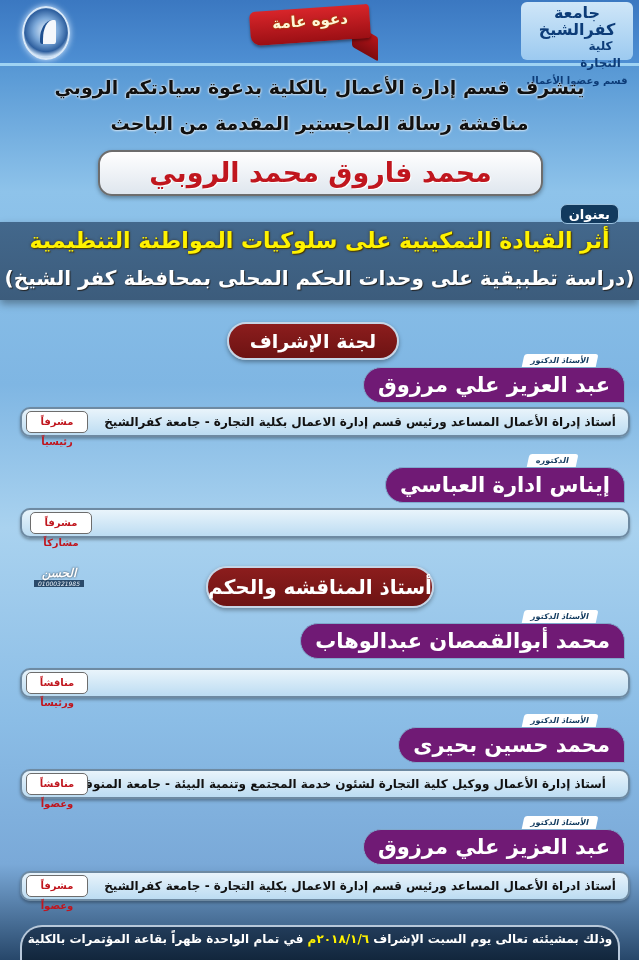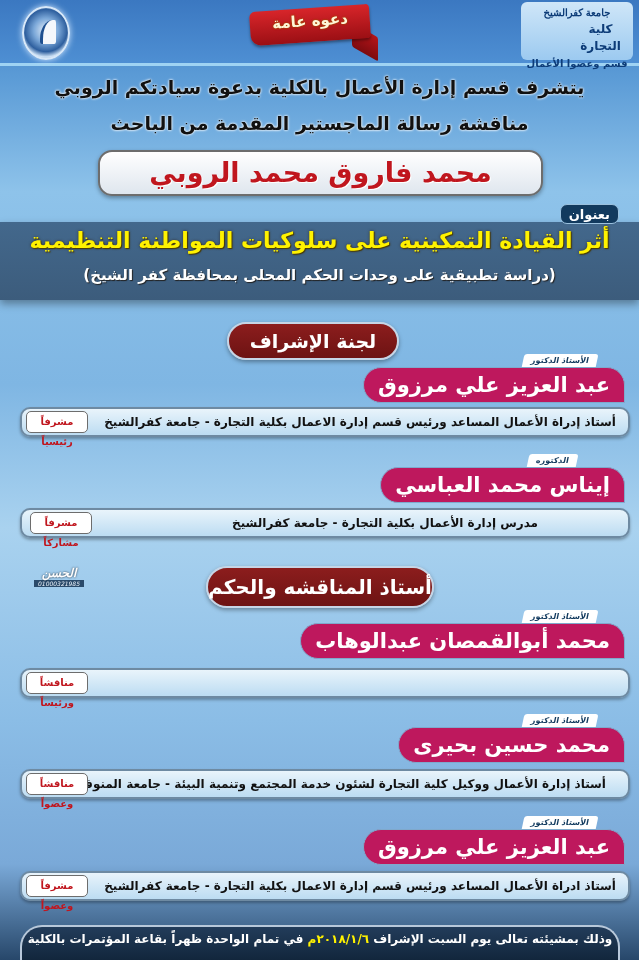--- a/index.html
+++ b/index.html
@@ -31,21 +31,21 @@
     border-left: 3px solid #1e4f8f;
   }
   .uni-box {
     right: 6px; top: 2px; width: 112px; height: 58px;
     background: linear-gradient(180deg, #cfe6f8, #9ccaf0);
     border-radius: 6px;
     text-align: center; color: #0d3c78; font-weight: bold;
     padding-top: 2px;
   }
   .uni-box div { line-height: 17px; }
-  .uni-l1 { font-size: 10px; font-family: Liberation Serif, serif; }
+  .uni-l1 { font-size: 16px; }
   .uni-l2 { font-size: 12px; padding-left: 47px; }
   .uni-l3 { font-size: 10px; }
 
   .ribbon {
     left: 250px; top: 8px; width: 120px; height: 34px;
     background: linear-gradient(180deg, #d8252a, #9b0f14);
     border-radius: 6px 4px 4px 10px;
     transform: rotate(-4deg);
     box-shadow: 0 2px 3px rgba(0,0,0,0.4);
   }
@@ -93,21 +93,21 @@
     background: #123a5e; color: #fff; font-size: 13px; font-weight: bold;
     border-radius: 7px; border: 1px solid #9bc1de; line-height: 19px;
   }
   .thesis-title {
     left: 0; top: 228px; width: 639px; text-align: center;
     font-size: 22px; font-weight: bold; color: #fff200;
     text-shadow: 1px 1px 1px #4a3a00, 0 0 3px #333;
   }
   .thesis-sub {
     left: 0; top: 266px; width: 639px; text-align: center;
-    font-size: 15px; font-weight: bold; color: #fff;
+    font-size: 20px; font-weight: bold; color: #fff;
     text-shadow: 1px 1px 1px #222;
   }
 
   
   .section-pill {
     background: linear-gradient(180deg, #8c1d1d, #6d1313);
     color: #fff; font-weight: bold; text-align: center;
     border-radius: 22px;
     border: 2px solid #c6d5e6;
     box-shadow: 0 2px 4px rgba(0,0,0,0.35);
@@ -123,21 +123,21 @@
 
   
   .member-title-tab {
     height: 14px; padding: 0 8px;
     background: #fff; color: #123a5e; font-size: 8px; font-weight: bold;
     line-height: 14px; border-radius: 3px 3px 0 0;
     transform: skewX(-12deg);
   }
   .member-name {
     height: 36px; padding: 0 14px;
-    background: #be185d; color: #fff; font-size: 21px; font-weight: bold;
+    background: #701a75; color: #fff; font-size: 21px; font-weight: bold;
     line-height: 34px; border-radius: 18px 18px 0 18px;
     border: 1px solid #7fa9cc;
     white-space: nowrap;
   }
   .member-bar {
     left: 20px; width: 610px; height: 30px;
     background: linear-gradient(180deg, #e9f4fb, #bcdcf2);
     border: 2px solid #6e8aa2;
     border-radius: 10px;
     box-shadow: 0 2px 3px rgba(0,0,0,0.3);
@@ -199,23 +199,22 @@
 </div>
 <div class="abs member-name" style="right:14px; top:367px;">عبد العزيز علي مرزوق</div>
 <div class="abs member-bar" style="top:407px;">
   <div class="abs member-desc">أستاذ إدراة الأعمال المساعد ورئيس قسم إدارة الاعمال بكلية التجارة - جامعة كفرالشيخ</div>
   <div class="abs role-badge">مشرفاً رئيسياً</div>
 </div>
 
 <div class="abs" style="right:14px; top:454px;">
   <div class="member-title-tab" style="position:absolute; right:48px; top:0; white-space:nowrap;">الدكتوره</div>
 </div>
-<div class="abs member-name" style="right:14px; top:467px;">إيناس محمد العباسي</div>
+<div class="abs member-name" style="right:14px; top:467px;">إيناس ادارة العباسي</div>
 <div class="abs member-bar" style="top:508px;">
-  <div class="abs member-desc" style="right:90px;">مدرس إدارة الأعمال بكلية التجارة - جامعة كفرالشيخ</div>
   <div class="abs role-badge" style="left:8px;">مشرفاً مشاركاً</div>
 </div>
 
 <div class="abs watermark">
   <div class="wm-name">الحسن</div>
   <div class="wm-num">01000321985</div>
 </div>
 
 <div class="abs section-pill pill2">أستاذ المناقشه والحكم</div>
 

